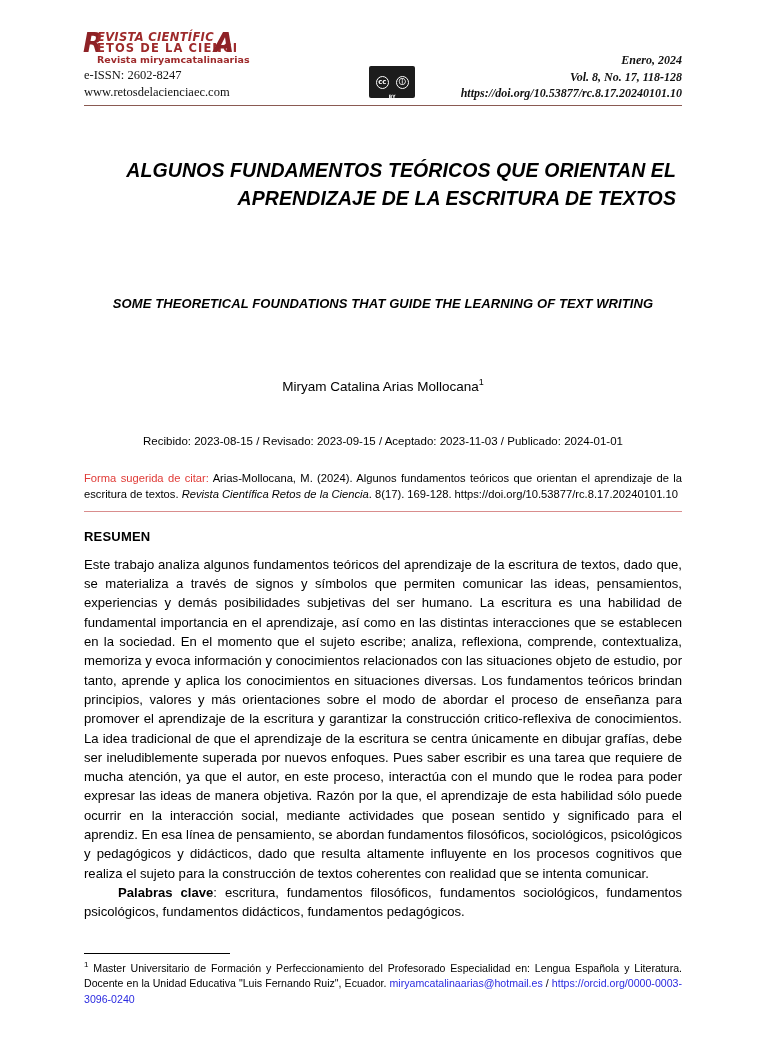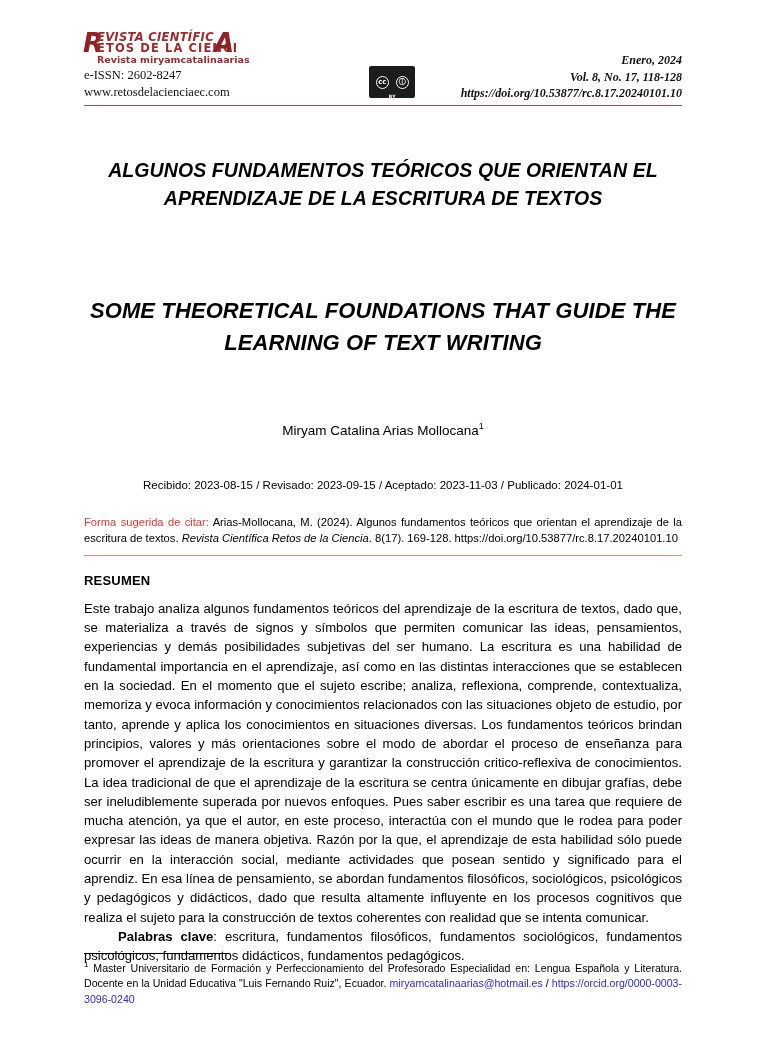--- a/index.html
+++ b/index.html
@@ -158,35 +158,35 @@
 
   .rule-top {
     border: 0;
     border-top: 1px solid #8a5a52;
     margin: 7px 0 0 0;
     height: 0;
   }
 
   
   .title-es {
-    text-align: center;
+    text-align: right;
     font-family: "Liberation Sans", sans-serif;
     font-weight: bold;
     font-style: italic;
     font-size: 19.5px;
     line-height: 1.42;
     margin: 51px 6px 0 6px;
     letter-spacing: 0.1px;
   }
   .title-en {
     text-align: center;
     font-family: "Liberation Sans", sans-serif;
     font-weight: bold;
     font-style: italic;
-    font-size: 22px;
+    font-size: 13px;
     line-height: 1.42;
     margin: 83px 4px 0 4px;
     letter-spacing: 0.1px;
   }
 
   .author {
     text-align: center;
     font-size: 13.5px;
     margin-top: 63px;
     line-height: 1.3;

